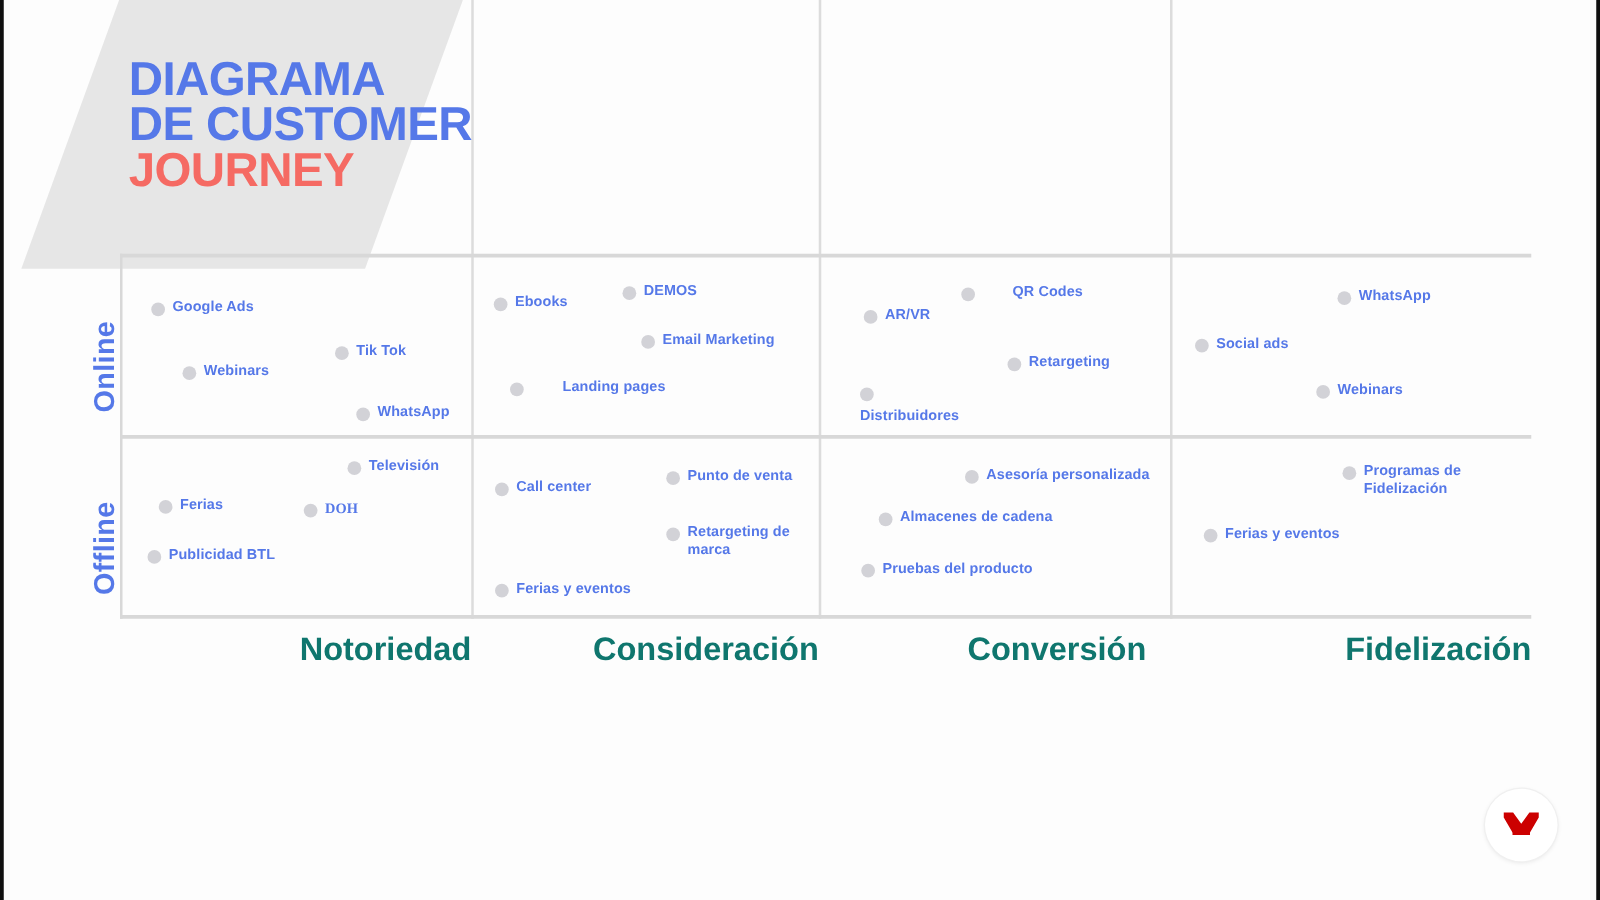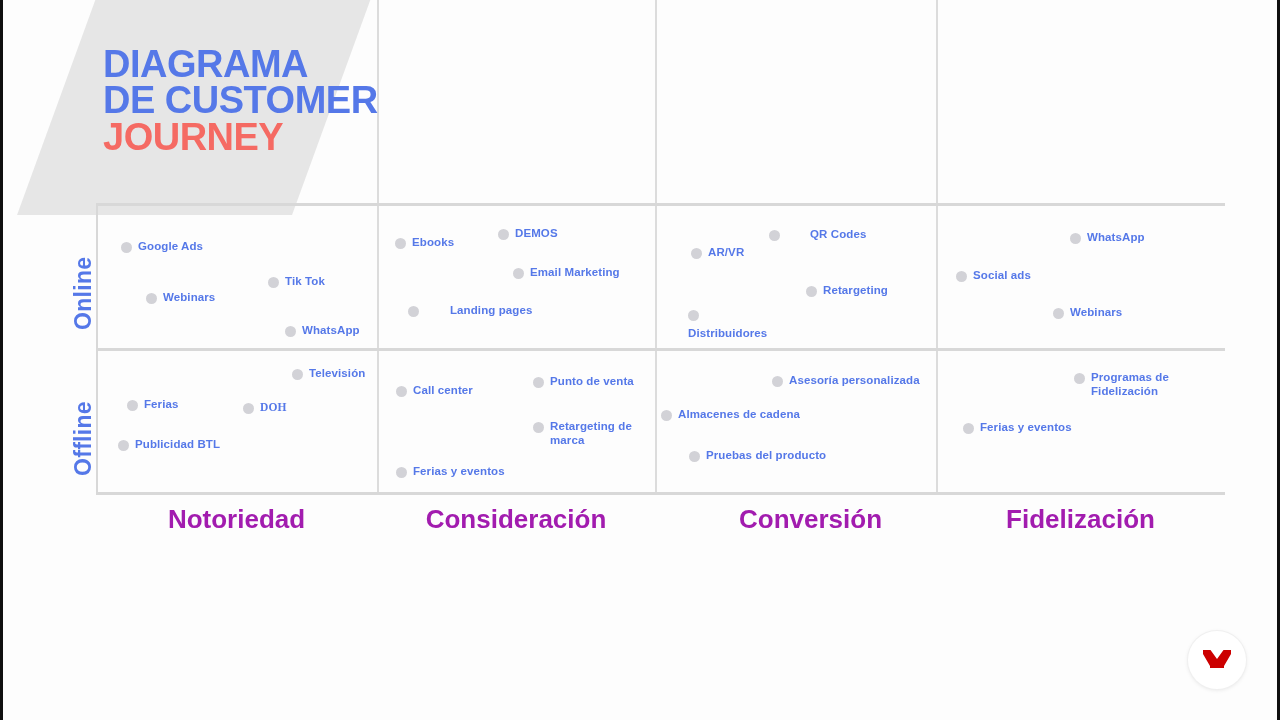--- a/index.html
+++ b/index.html
@@ -60,26 +60,26 @@
     color:#5578e8;font-weight:bold;font-size:23px;
     transform:rotate(-90deg);transform-origin:left top;
     white-space:nowrap;letter-spacing:0.3px;
   }
   .ylabel.online{left:70px;top:330px;}
   .ylabel.offline{left:70px;top:476px;}
 
   
   .stagelabel{
     position:absolute;top:504px;z-index:6;
-    color:#a21caf;font-weight:bold;font-size:26px;
-    text-align:center;white-space:nowrap;
+    color:#0f766e;font-weight:bold;font-size:26px;
+    text-align:right;white-space:nowrap;
   }
   .stagelabel.s0{left:96px;width:281px;}
   .stagelabel.s1{left:377px;width:278px;}
-  .stagelabel.s2{left:670px;width:281px;}
+  .stagelabel.s2{left:636px;width:281px;}
   .stagelabel.s3{left:936px;width:289px;}
 
   
   .tp{
     position:absolute;z-index:7;
     display:flex;align-items:flex-start;gap:6px;
     white-space:nowrap;
   }
   .tp .dot{
     flex:0 0 auto;width:11px;height:11px;border-radius:50%;
@@ -142,21 +142,21 @@
         <span class="txt">Tik Tok</span>
       </div>
       <div class="tp" style="left: 146px; top: 291px;">
         <span class="dot"></span>
         <span class="txt">Webinars</span>
       </div>
       <div class="tp" style="left: 285px; top: 324px;">
         <span class="dot"></span>
         <span class="txt">WhatsApp</span>
       </div>
-      <div class="tp" style="left: 292px; top: 367px;">
+      <div class="tp" style="left: 278px; top: 367px;">
         <span class="dot"></span>
         <span class="txt">Televisión</span>
       </div>
       <div class="tp" style="left: 127px; top: 398px;">
         <span class="dot"></span>
         <span class="txt">Ferias</span>
       </div>
       <div class="tp" style="left: 243px; top: 401px; font-family: Liberation Serif, serif;">
         <span class="dot"></span>
         <span class="txt">DOH</span>
@@ -210,21 +210,21 @@
         <span class="txt">Retargeting</span>
       </div>
       <div class="tp" style="left: 688px; top: 308px; flex-direction: column;">
         <span class="dot"></span>
         <span class="txt">Distribuidores</span>
       </div>
       <div class="tp" style="left: 772px; top: 374px;">
         <span class="dot"></span>
         <span class="txt">Asesoría personalizada</span>
       </div>
-      <div class="tp" style="left: 661px; top: 408px;">
+      <div class="tp" style="left: 703px; top: 408px;">
         <span class="dot"></span>
         <span class="txt">Almacenes de cadena</span>
       </div>
       <div class="tp" style="left: 689px; top: 449px;">
         <span class="dot"></span>
         <span class="txt">Pruebas del producto</span>
       </div>
       <div class="tp" style="left: 1070px; top: 231px;">
         <span class="dot"></span>
         <span class="txt">WhatsApp</span>

